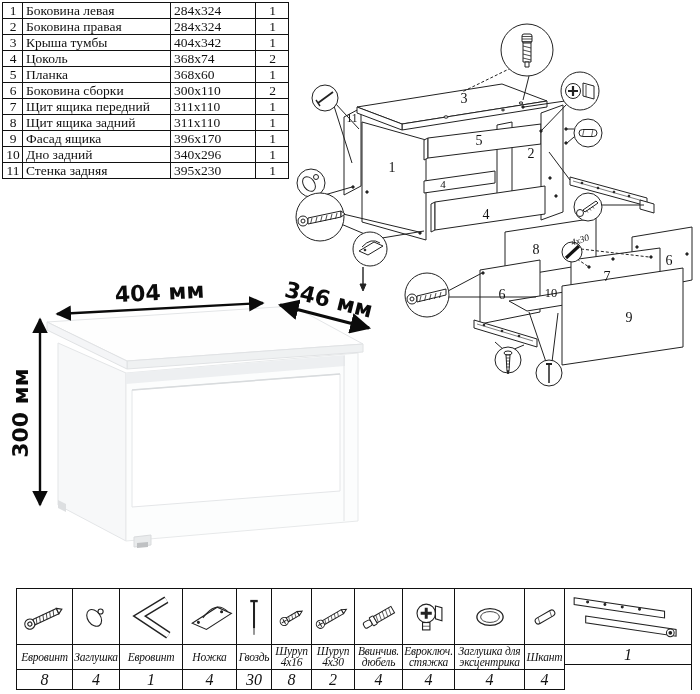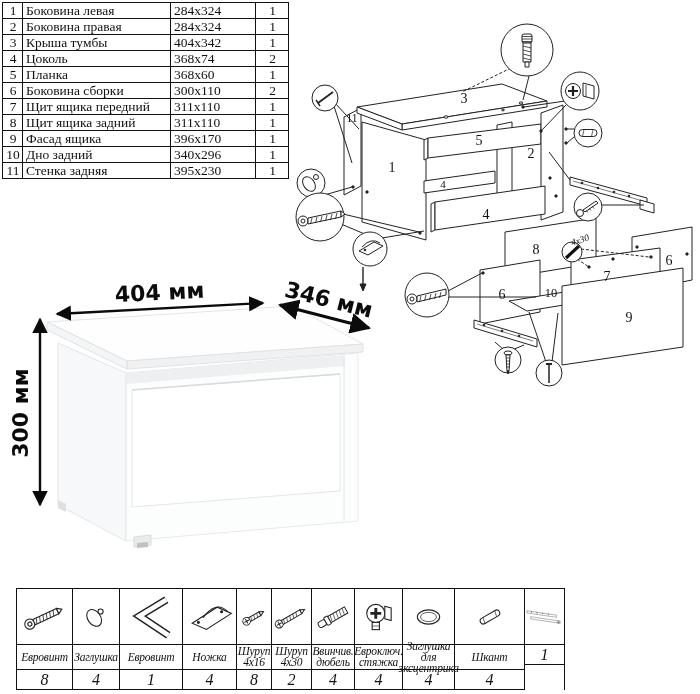--- a/index.html
+++ b/index.html
@@ -402,20 +402,33 @@
           <circle cx="15" cy="32" r="1.1" fill="#222"></circle>
               <circle cx="41" cy="20" r="1.1" fill="#222"></circle>
             </g>
           </svg>
       </div>
       <div class="hw-label">Ножка</div>
       <div class="hw-qty">4</div>
     </div>
     <div class="hw-col">
       <div class="hw-icon">
+        <svg width="30" height="50" viewBox="0 0 32 52">
+            <g stroke="#222" fill="none">
+          <line x1="16" y1="9" x2="16" y2="38" stroke-width="2.2"></line>
+          <line x1="12" y1="9" x2="20" y2="9" stroke-width="2.5"></line>
+          <path d="M16,38 L16,45" stroke-width="1"></path>
+            </g>
+          </svg>
+      </div>
+      <div class="hw-label">Гвоздь</div>
+      <div class="hw-qty">30</div>
+    </div>
+    <div class="hw-col">
+      <div class="hw-icon">
         <svg width="36" height="50" viewBox="0 0 40 52">
             <g transform="rotate(-30 20 26)" stroke="#222" fill="#fff" stroke-width="1.1">
           <circle cx="10" cy="26" r="4.5"></circle>
               <path d="M7,26 h6 M10,23 v6" stroke-width="1.1" fill="none"></path>
           <rect x="14" y="23.6" width="14" height="5"></rect>
           <path d="M17,23.6 l-1.5,5 M21,23.6 l-1.5,5 M25,23.6 l-1.5,5" stroke-width="0.7" fill="none"></path>
           <polygon points="28,23.6 33,26 28,28.6"></polygon>
             </g>
           </svg>
       </div>

